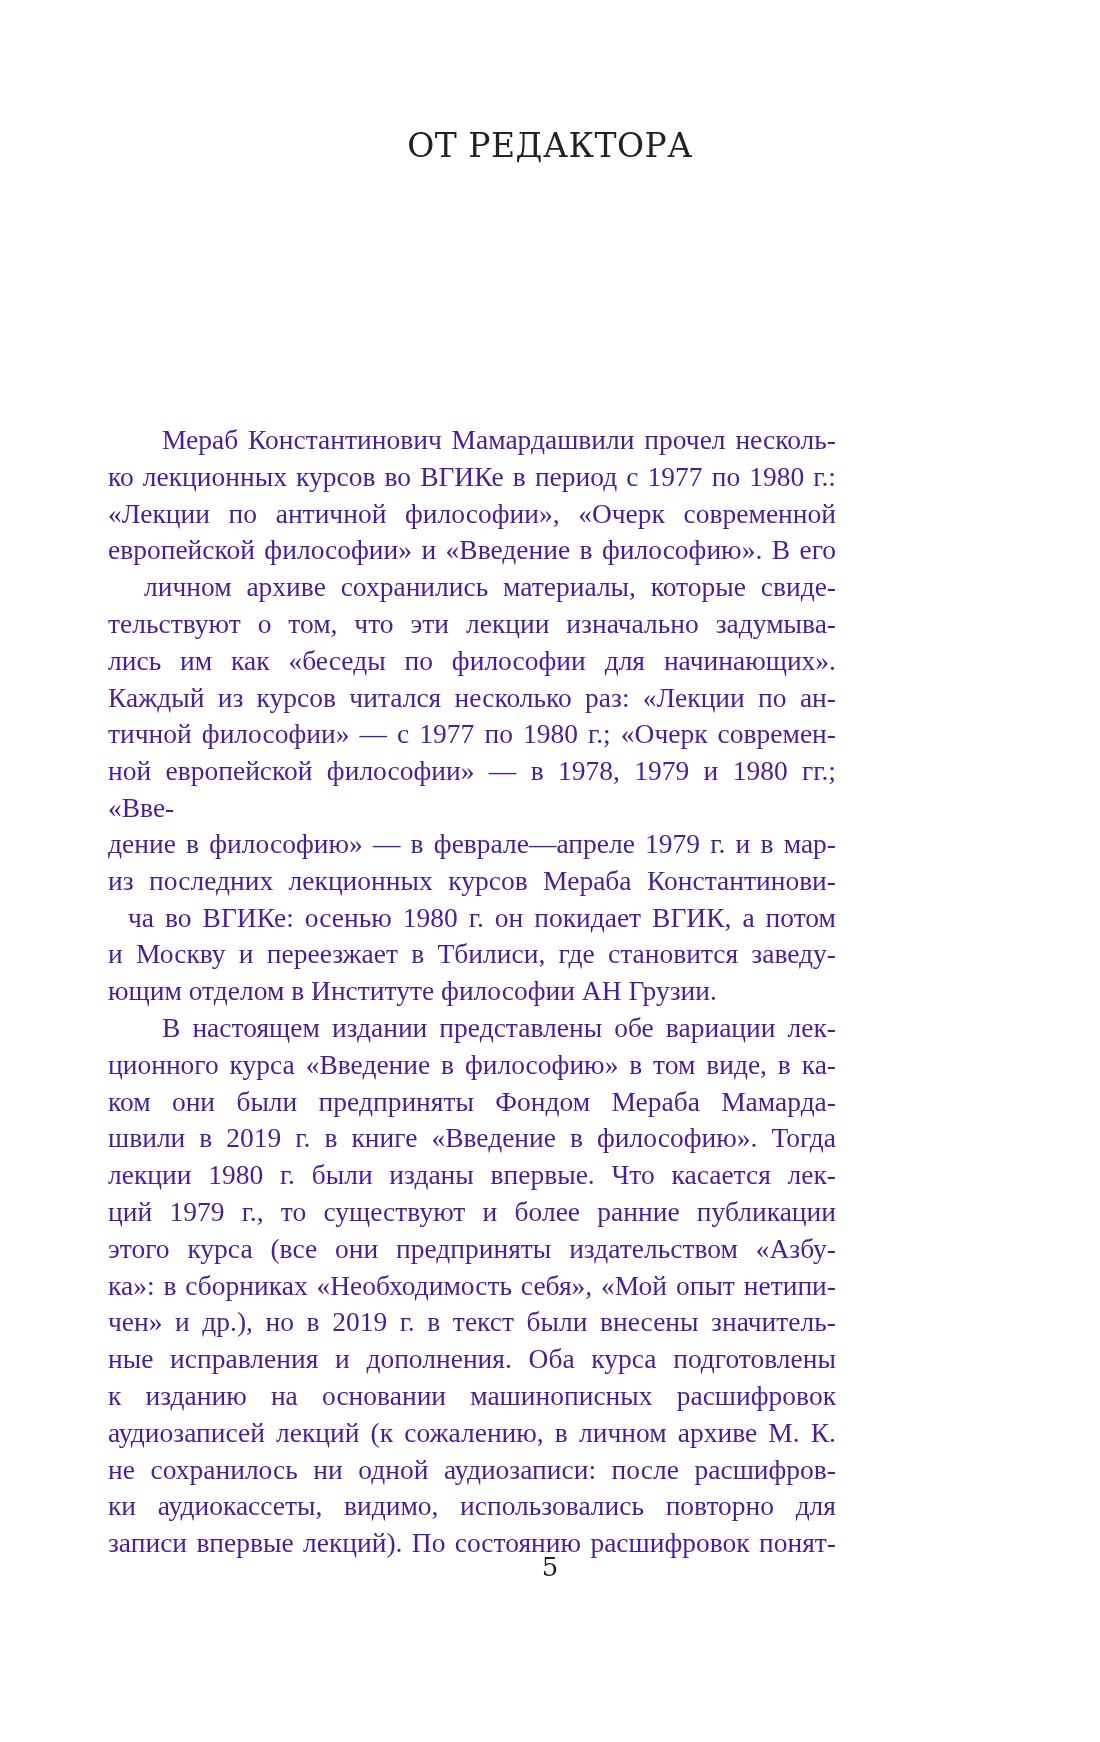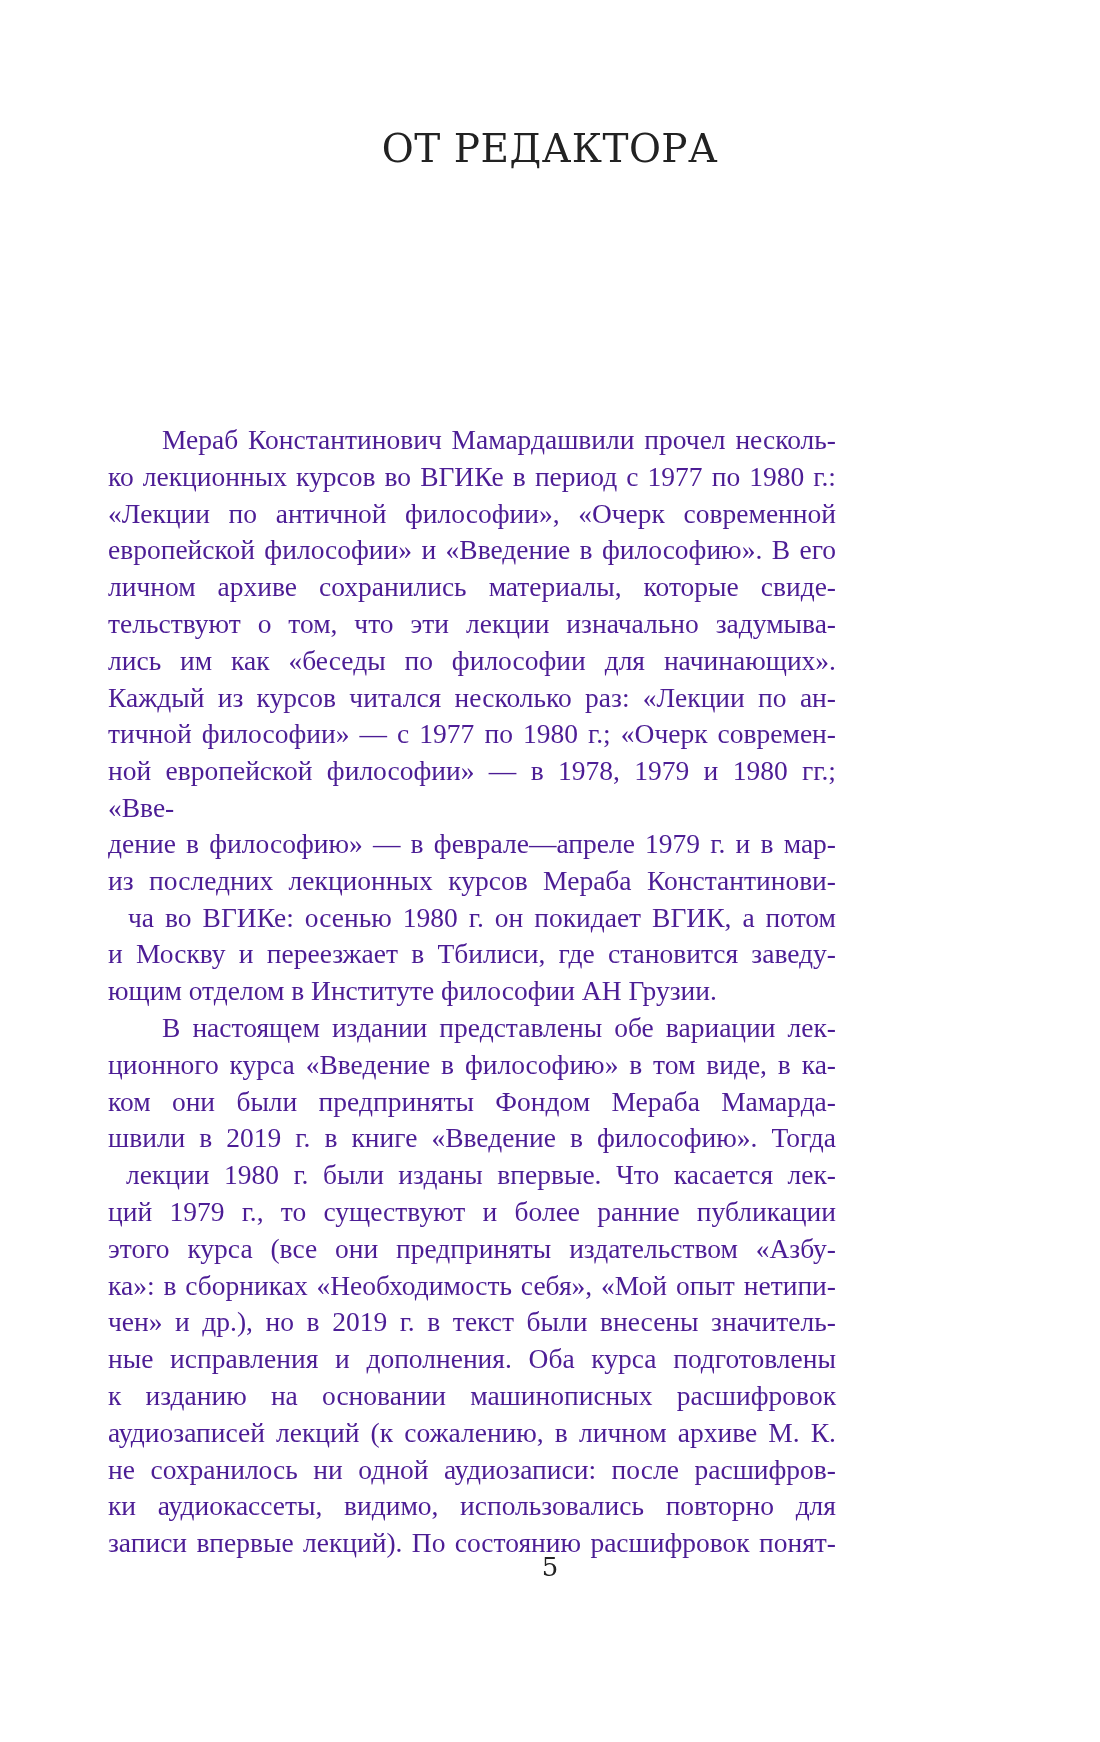--- a/index.html
+++ b/index.html
@@ -21,21 +21,21 @@
       width: 1100px; height: 1742px;
       background: #ffffff;
     }
     .title {
       position: absolute;
       top: 126px;
       left: 0;
       width: 1100px;
       text-align: center;
       font-family: "DejaVu Serif", "Liberation Serif", serif;
-      font-size: 39px;
+      font-size: 33px;
       letter-spacing: 0.5px;
       color: #222222;
       font-weight: normal;
     }
     .body-text {
       position: absolute;
       left: 108px;
       top: 422px;
       width: 728px;
     }
@@ -73,39 +73,39 @@
 <div class="page">
   <div class="title">ОТ РЕДАКТОРА</div>
 
   <div class="body-text">
 
     <div>
       <span class="line indent" style="white-space: normal;">Мераб Константинович Мамардашвили прочел несколь-</span>
       <span class="line" style="white-space: normal;">ко лекционных курсов во ВГИКе в период с 1977 по 1980 г.:</span>
       <span class="line" style="white-space: normal;">«Лекции по античной философии», «Очерк современной</span>
       <span class="line" style="white-space: normal;">европейской философии» и «Введение в философию». В его</span>
-      <span class="line" style="white-space: normal;">личном архиве сохранились материалы, которые свиде-</span>
+      <span class="line" style="white-space: normal; margin-left: 36px;">личном архиве сохранились материалы, которые свиде-</span>
       <span class="line" style="white-space: normal;">тельствуют о том, что эти лекции изначально задумыва-</span>
       <span class="line" style="white-space: normal;">лись им как «беседы по философии для начинающих».</span>
       <span class="line" style="white-space: normal;">Каждый из курсов читался несколько раз: «Лекции по ан-</span>
       <span class="line" style="white-space: normal;">тичной философии» — с 1977 по 1980 г.; «Очерк современ-</span>
       <span class="line" style="white-space: normal;">ной европейской философии» — в 1978, 1979 и 1980 гг.; «Вве-</span>
       <span class="line" style="white-space: normal; margin-top: 36px;">дение в философию» — в феврале—апреле 1979 г. и в мар-</span>
       <span class="line" style="white-space: normal;">из последних лекционных курсов Мераба Константинови-</span>
       <span class="line" style="white-space: normal; margin-left: 20px;">ча во ВГИКе: осенью 1980 г. он покидает ВГИК, а потом</span>
       <span class="line" style="white-space: normal;">и Москву и переезжает в Тбилиси, где становится заведу-</span>
       <span class="line last">ющим отделом в Институте философии АН Грузии.</span>
     </div>
 
     <div>
       <span class="line indent" style="white-space: normal;">В настоящем издании представлены обе вариации лек-</span>
       <span class="line" style="white-space: normal;">ционного курса «Введение в философию» в том виде, в ка-</span>
       <span class="line" style="white-space: normal;">ком они были предприняты Фондом Мераба Мамарда-</span>
       <span class="line" style="white-space: normal;">швили в 2019 г. в книге «Введение в философию». Тогда</span>
-      <span class="line" style="white-space: normal; margin-left: 18px;">лекции 1980 г. были изданы впервые. Что касается лек-</span>
+      <span class="line" style="white-space: normal;">лекции 1980 г. были изданы впервые. Что касается лек-</span>
       <span class="line" style="white-space: normal;">ций 1979 г., то существуют и более ранние публикации</span>
       <span class="line" style="white-space: normal;">этого курса (все они предприняты издательством «Азбу-</span>
       <span class="line" style="white-space: normal;">ка»: в сборниках «Необходимость себя», «Мой опыт нетипи-</span>
       <span class="line" style="white-space: normal;">чен» и др.), но в 2019 г. в текст были внесены значитель-</span>
       <span class="line" style="white-space: normal;">ные исправления и дополнения. Оба курса подготовлены</span>
       <span class="line" style="white-space: normal;">к изданию на основании машинописных расшифровок</span>
       <span class="line" style="white-space: normal;">аудиозаписей лекций (к сожалению, в личном архиве М. К.</span>
       <span class="line" style="white-space: normal;">не сохранилось ни одной аудиозаписи: после расшифров-</span>
       <span class="line" style="white-space: normal;">ки аудиокассеты, видимо, использовались повторно для</span>
       <span class="line" style="white-space: normal;">записи впервые лекций). По состоянию расшифровок понят-</span>

